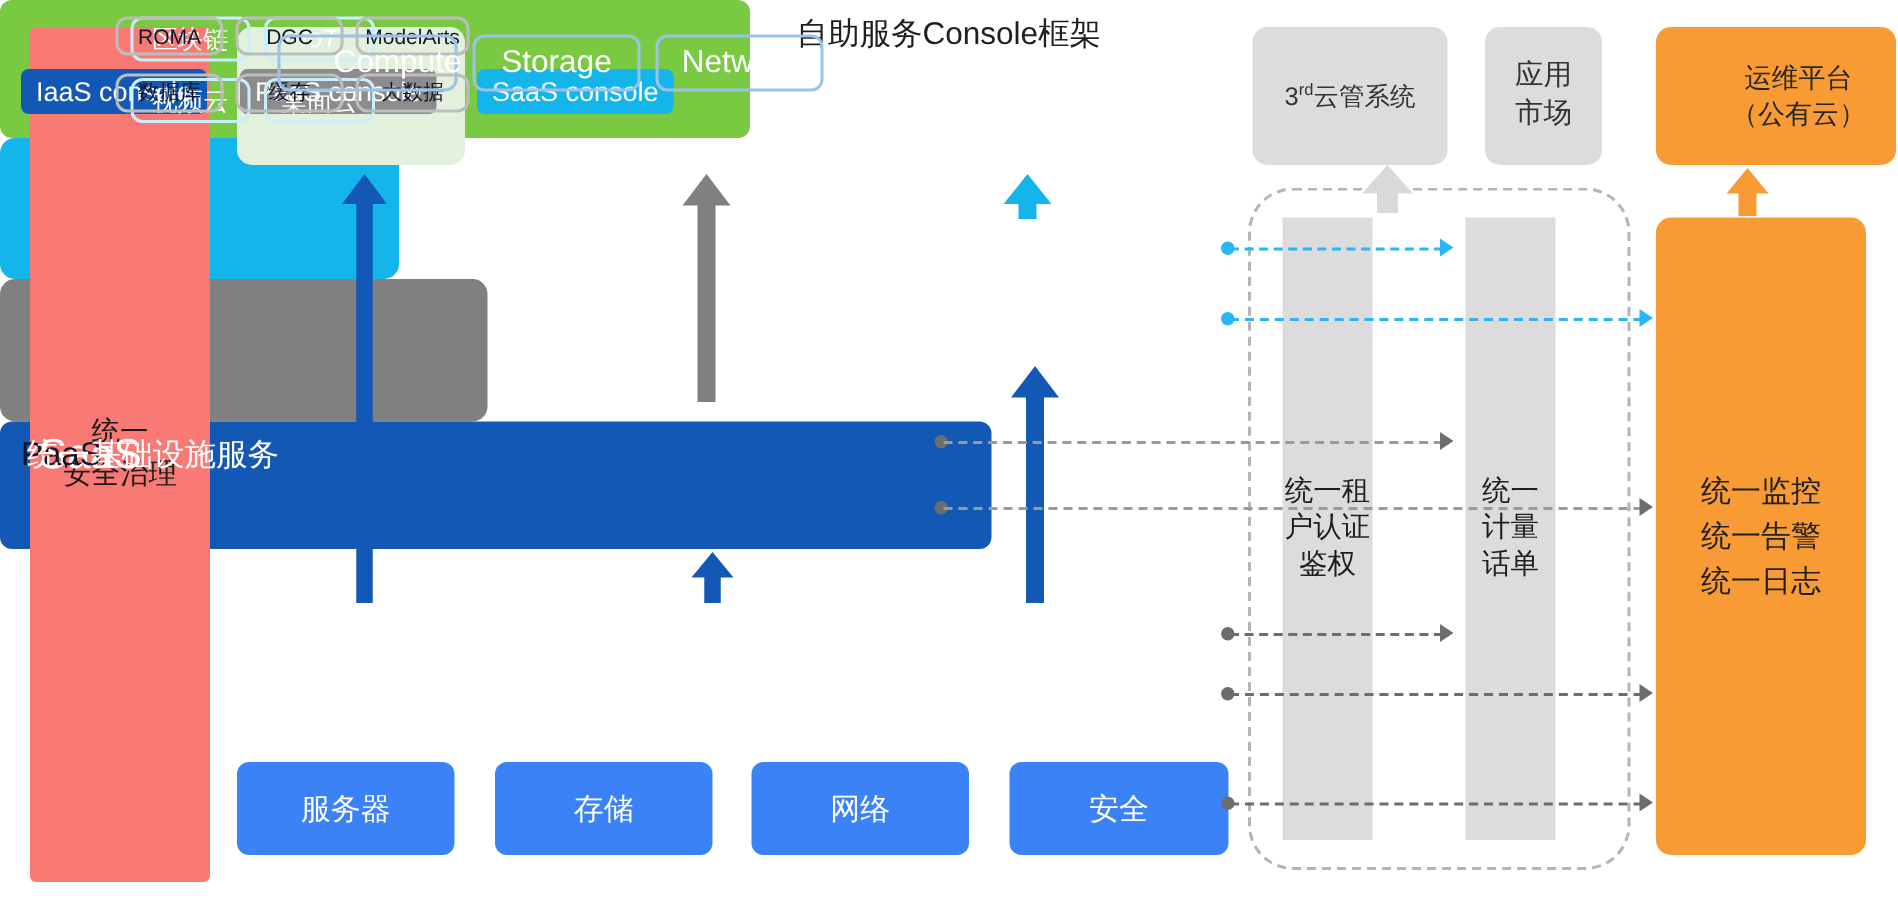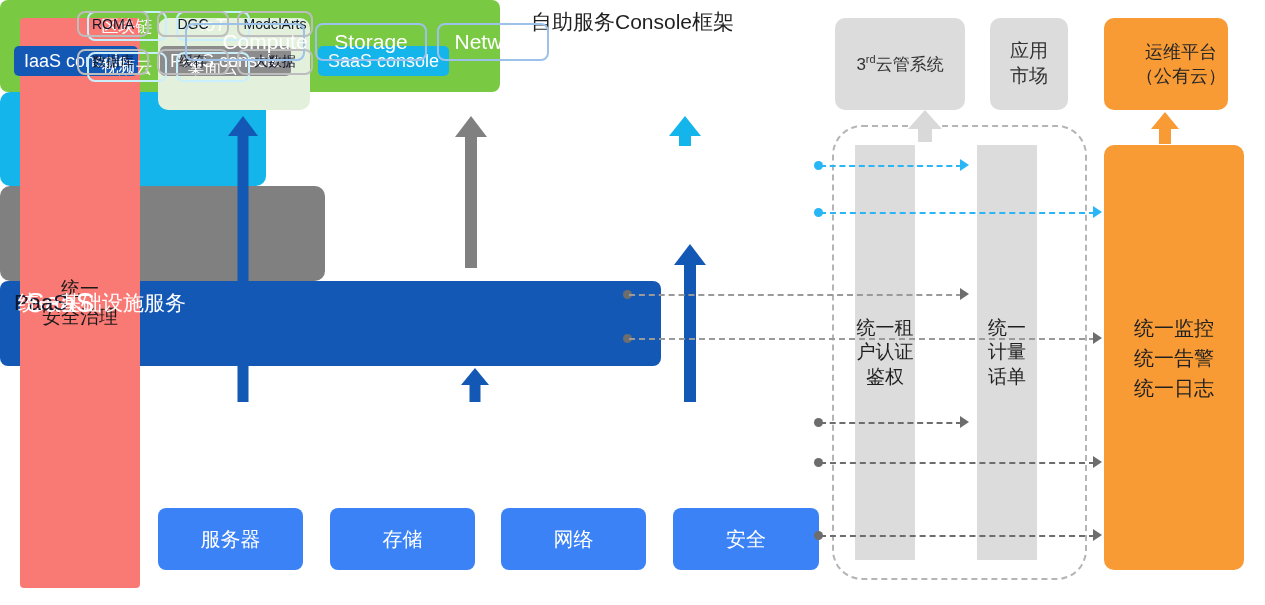--- a/index.html
+++ b/index.html
@@ -54,21 +54,21 @@
   #third-cloud{
     left:835px;top:18px;width:130px;height:92px;
     background:#dcdcdc;border-radius:10px;color:#333;font-size:17px;
   }
   #third-cloud sup{font-size:11px;vertical-align:super;}
   #app-market{
     left:990px;top:18px;width:78px;height:92px;
     background:#dcdcdc;border-radius:10px;color:#333;font-size:19px;line-height:1.3;
   }
   #ops-platform-top{
-    left:1104px;top:18px;width:124px;height:92px;
+    left:1104px;top:18px;width:160px;height:92px;
     background:#f89b35;border-radius:10px;color:#262626;font-size:18px;line-height:1.35;padding-left:30px;
   }
 
   
   #saas{
     left:553px;top:145px;width:266px;height:94px;
     background:#13b5ea;border-radius:10px;display:block;
   }
   #saas .saas-label{
     position:absolute;left:14px;top:50%;transform:translateY(-50%);

